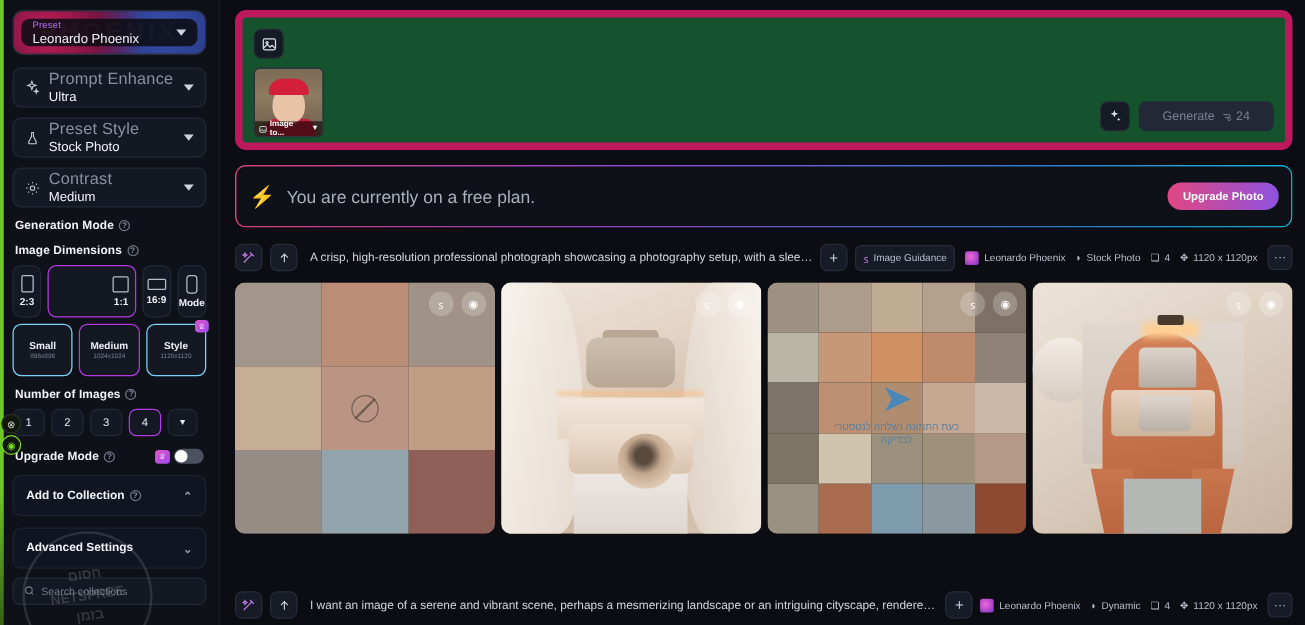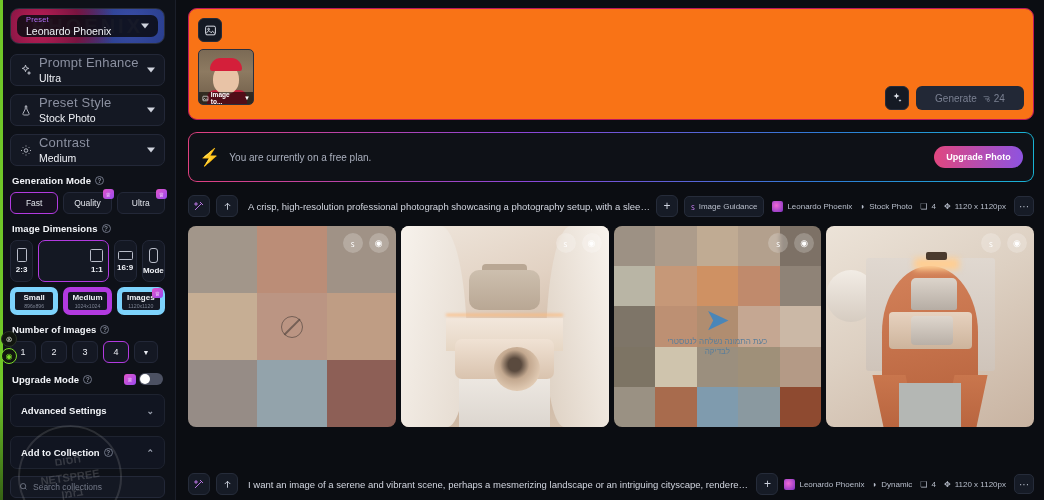--- a/index.html
+++ b/index.html
@@ -92,21 +92,21 @@
   .dim {
     flex: 1; height: 42px; border-radius: 7px; background: #141823; border: 1px solid #232838;
     display: flex; flex-direction: column; align-items: center; justify-content: center; gap: 3px;
   }
   .dim.active { border-color: #b23ae0; padding-left: 47px; }
   .dim .shape { border: 1.4px solid #b9bdc9; border-radius: 1.5px; }
   .dim .nm { font-size: 8px; font-weight: 700; color: #eef0f5; }
 
   .size-row { display: flex; gap: 5px; }
   .size {
-    flex: 1; height: 28px; border-radius: 7px; background: #141823; border: 5px solid #7dd3fc;
+    flex: 1; height: 42px; border-radius: 7px; background: #141823; border: 1px solid #7dd3fc;
     display: flex; flex-direction: column; align-items: center; justify-content: center; position: relative;
   }
   .size.active { border-color: #b23ae0; }
   .size .nm { font-size: 8px; font-weight: 700; color: #eef0f5; }
   .size .sub { font-size: 5.2px; color: #7d8393; margin-top: 1px; }
 
   .num-row { display: flex; gap: 5px; }
   .num {
     width: 26px; height: 22px; border-radius: 6px; background: #141823; border: 1px solid #232838;
     font-size: 9px; color: #e9ebf1; display: flex; align-items: center; justify-content: center;
@@ -140,22 +140,22 @@
     width: 16px; height: 16px; border-radius: 50%; margin: 1px 2px;
     display: flex; align-items: center; justify-content: center;
     background: #11160f; border: 1px solid #2b3326; font-size: 8px; color: #cfd5c6;
   }
   .badge.g { border-color: #7bdc2a; color: #7bdc2a; }
 
   
   .main { flex: 1; height: 500px; background: #0b0d12; position: relative; overflow: hidden; }
 
   .topbar {
-    margin: 8px 10px 0 12px; height: 112px; background: #f97316;
-    border: 1px solid #be185d; border-radius: 9px; position: relative; padding: 9px;
+    margin: 8px 10px 0 12px; height: 112px; background: #14532d;
+    border: 6px solid #be185d; border-radius: 9px; position: relative; padding: 9px;
   }
   .img-btn {
     width: 24px; height: 24px; border-radius: 6px; background: #151a24; border: 1px solid #252b39;
     display: flex; align-items: center; justify-content: center;
   }
   .thumb {
     position: absolute; left: 9px; top: 40px; width: 56px; height: 56px; border-radius: 5px;
     overflow: hidden; border: 1px solid #2a3040;
     background: linear-gradient(180deg,#7b6a55 0%, #8d7a61 40%, #6e5c48 100%);
   }
@@ -188,21 +188,21 @@
   }
 
   .banner {
     margin: 12px 10px 0 12px; height: 50px; border-radius: 9px; position: relative;
     background: #0e1117; padding: 1.2px;
     background-image: linear-gradient(#0e1117,#0e1117), linear-gradient(90deg,#e0407f,#8b46d8 40%,#2e7bd6 75%,#19b3d4);
     background-origin: border-box; background-clip: content-box, border-box;
   }
   .banner-in { display: flex; align-items: center; height: 100%; padding: 0 10px; gap: 9px; }
   .bolt { font-size: 17px; color: #f6c23a; }
-  .banner-txt .l1 { font-size: 10px; color: #aab0be; }
+  .banner-txt .l1 { font-size: 14px; color: #aab0be; }
   .banner-txt .l2 { font-size: 9.5px; color: #f4f6fa; font-weight: 700; margin-top: 2px; }
   .upg {
     margin-left: auto; height: 22px; padding: 0 12px; border-radius: 11px;
     background: linear-gradient(90deg,#e0477f,#8e53e0);
     font-size: 9px; color: #fff; font-weight: 600; display: flex; align-items: center;
   }
 
   .prow {
     margin: 12px 10px 0 12px; height: 24px; display: flex; align-items: center; gap: 6px;
   }
@@ -348,33 +348,20 @@
         <span class="lbl-grey">Contrast</span>
         <span class="val">Medium</span>
       </span>
       <span class="caret"></span>
     </div>
 
     <div class="sec-title">
       <span>Generation Mode</span>
       <span class="q">?</span>
     </div>
-    <div class="btn-row">
-      <div class="pill active">
-        <span>Fast</span>
-      </div>
-      <div class="pill">
-        <span>Quality</span>
-        <span class="crown">♕</span>
-      </div>
-      <div class="pill">
-        <span>Ultra</span>
-        <span class="crown">♕</span>
-      </div>
-    </div>
 
     <div class="sec-title">
       <span>Image Dimensions</span>
       <span class="q">?</span>
     </div>
     <div class="dim-row">
       <div class="dim">
         <span class="shape" style="width:10px;height:14px"></span>
         <span class="nm">2:3</span>
       </div>
@@ -394,21 +381,21 @@
     <div class="size-row">
       <div class="size">
         <span class="nm">Small</span>
         <span class="sub">896x896</span>
       </div>
       <div class="size active">
         <span class="nm">Medium</span>
         <span class="sub">1024x1024</span>
       </div>
       <div class="size">
-        <span class="nm">Images</span>
+        <span class="nm">Style</span>
         <span class="sub">1120x1120</span>
         <span class="crown">♕</span>
       </div>
     </div>
 
     <div class="sec-title">
       <span>Number of Images</span>
       <span class="q">?</span>
     </div>
     <div class="num-row">
@@ -436,30 +423,30 @@
       </div>
       <div style="display:flex;align-items:center;gap:3px">
         <span class="crown" style="position:static;width:12px;height:11px">♕</span>
         <div class="toggle">
             <i></i>
           </div>
       </div>
     </div>
 
     <div class="acc">
-      <span>Advanced Settings</span>
-      <span class="chev">⌄</span>
-    </div>
-
-    <div class="acc">
       <span style="display:flex;align-items:center;gap:4px">
         <span>Add to Collection</span>
         <span class="q">?</span>
       </span>
       <span class="chev">⌃</span>
+    </div>
+
+    <div class="acc">
+      <span>Advanced Settings</span>
+      <span class="chev">⌄</span>
     </div>
     <div class="search-box">
       <span>
         <svg width="9" height="9" viewBox="0 0 24 24" fill="none" stroke="#737988" stroke-width="2.3">
             <circle cx="11" cy="11" r="7"></circle>
             <path d="M20 20l-4-4"></path>
           </svg>
       </span>
       <span>Search collections</span>
     </div>

